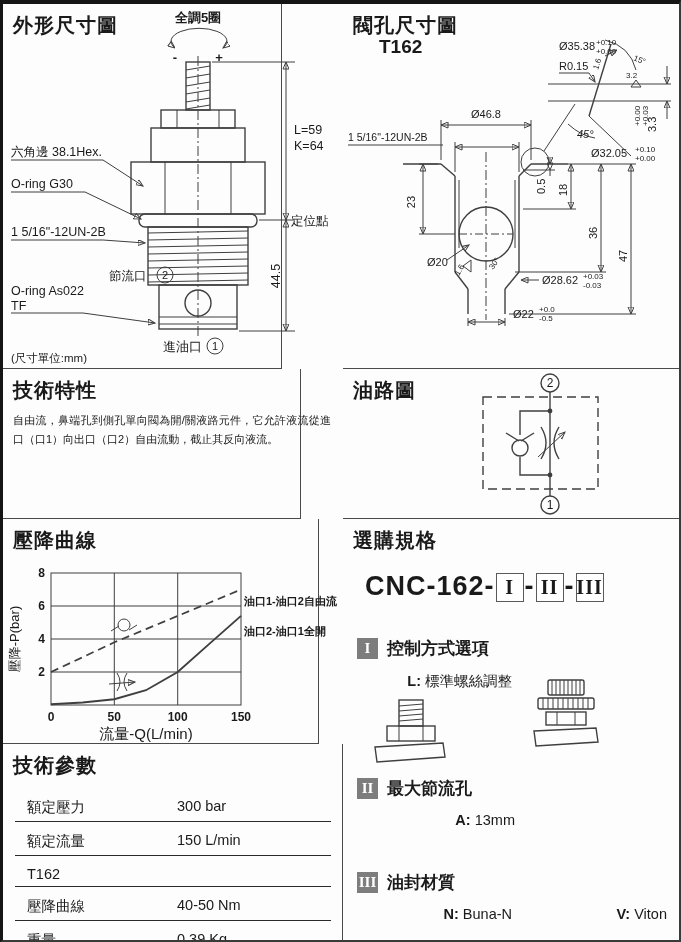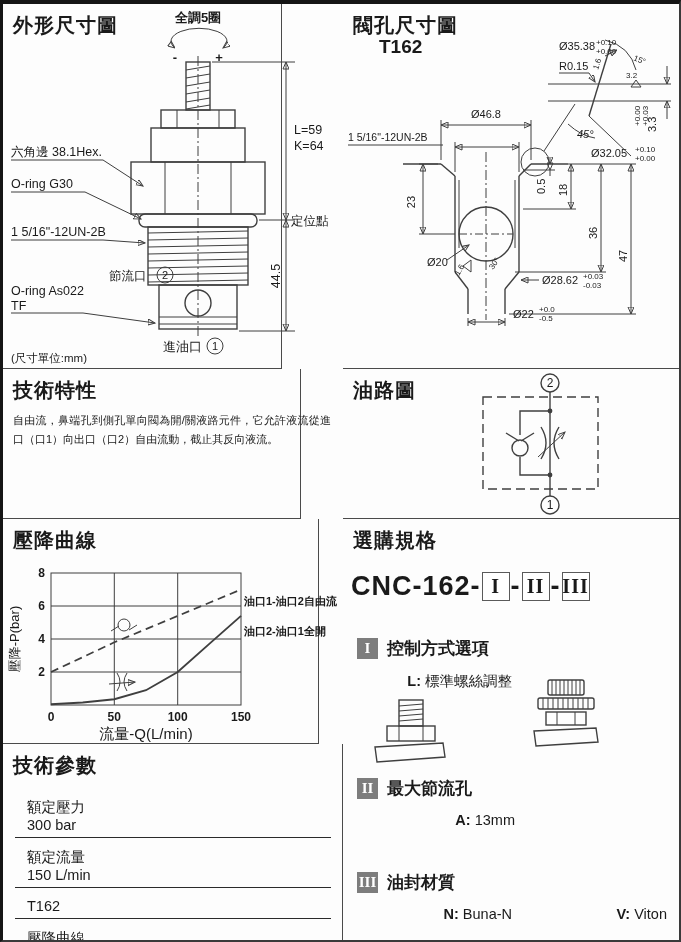--- a/index.html
+++ b/index.html
@@ -11,25 +11,25 @@
   .bR{border-right:1px solid #4a4a4a;} .bB{border-bottom:1px solid #4a4a4a;}
   .sec-title{position:absolute;left:10px;top:8px;font-size:20px;font-weight:bold;letter-spacing:1px;z-index:3;}
   svg{position:absolute;left:0;top:0;}
   svg text{font-family:"Liberation Sans",sans-serif;fill:#1a1a1a;}
   .dim{font-size:11px;} .dimS{font-size:8px;} .lbl{font-size:12.5px;} .cjk{font-size:13px;}
   line,path,rect.draw,circle.draw,polyline,ellipse{stroke:#3f3f3f;fill:none;}
   .thin{stroke-width:1;} .med{stroke-width:1.4;}
   
   .feat-text{position:absolute;left:10px;top:42px;width:318px;font-size:11px;line-height:1.75;text-align:justify;}
   
-  .prow{display:flex;margin:0 12px;border-bottom:1.6px solid #2a2a2a;padding:10px 0 4px 12px;font-size:14.5px;flex-direction:column;}
+  .prow{display:flex;margin:0 12px;border-bottom:1.6px solid #2a2a2a;padding:10px 0 4px 12px;font-size:14.5px;}
   .prow .pl{width:150px;} .prow .pv{flex:1;}
   #params-body{position:absolute;left:0;top:44px;width:340px;}
   
-  .model-line{position:absolute;left:8px;top:52px;display:flex;align-items:center;font-size:27px;font-weight:bold;letter-spacing:1px;}
+  .model-line{position:absolute;left:22px;top:52px;display:flex;align-items:flex-end;font-size:27px;font-weight:bold;letter-spacing:1px;}
   .opt-box{display:inline-flex;align-items:center;justify-content:center;width:26px;height:27px;
            border:1.5px solid #5a5a5a;background:#fff;font-family:"Liberation Serif",serif;
            font-size:20px;font-weight:bold;margin:0 1px;}
   .ord-sec{position:absolute;left:14px;width:310px;}
   .badge{display:inline-flex;align-items:center;justify-content:center;width:21px;height:21px;background:#7d7d7d;
          color:#fff;font-family:"Liberation Serif",serif;font-size:15px;font-weight:bold;margin-right:9px;}
   .ord-h{display:flex;align-items:center;font-size:17px;font-weight:bold;}
   .ord-items{display:flex;margin-top:12px;font-size:14.5px;text-align:right;}
   .ord-col{width:158px;} .ord-col .cap b{font-weight:bold;}
   .opt-draw{margin-top:6px;margin-left:14px;position:relative;width:80px;height:78px;}

